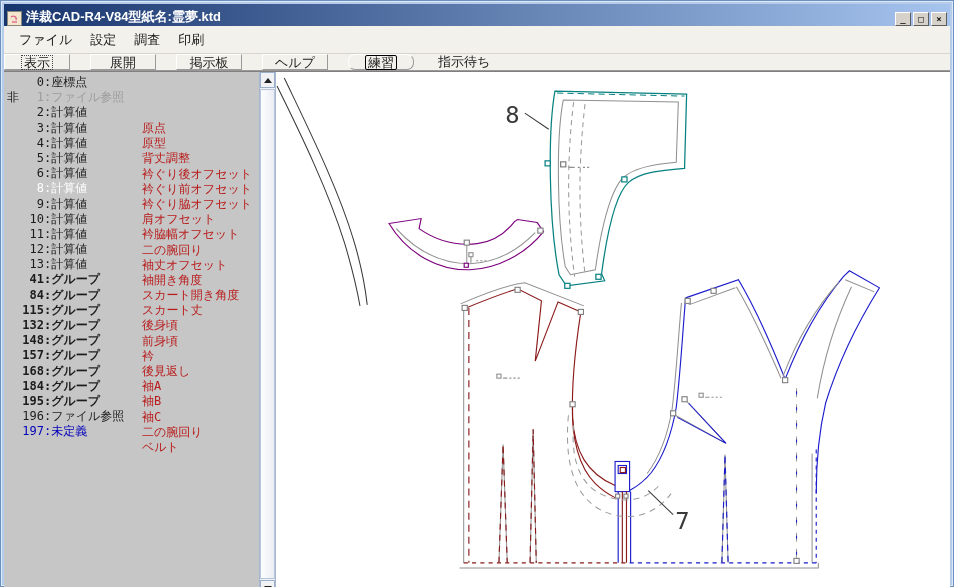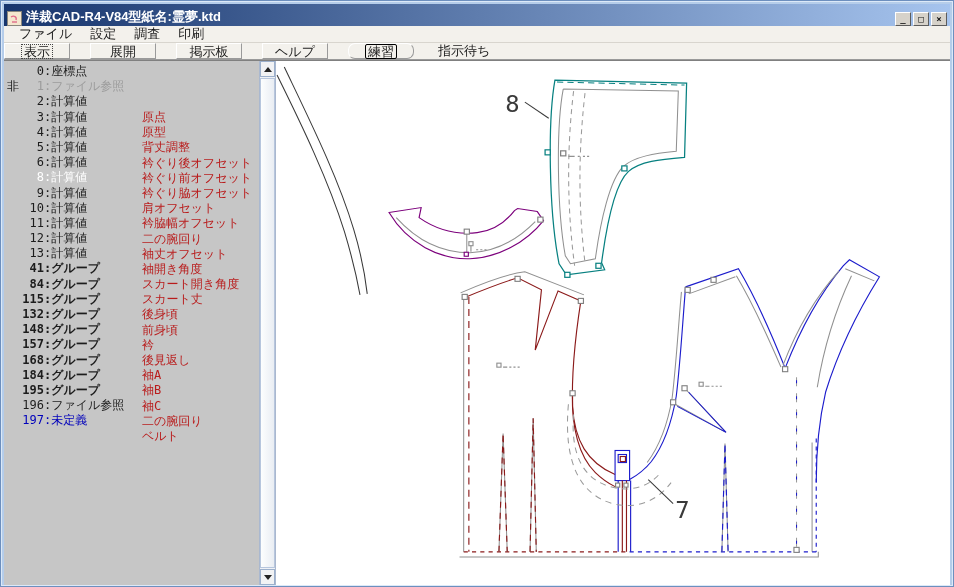--- a/index.html
+++ b/index.html
@@ -24,21 +24,21 @@
   .title-text{ color:#fff; font-size:13px; font-weight:bold; letter-spacing:0; white-space:nowrap; flex:1; }
   .win-btns{ display:flex; gap:2px; }
   .win-btn{
     width:16px; height:14px; background:#d6d2ca; font-size:9px; font-weight:bold; color:#111;
     border:1px solid; border-color:#fff #5c5c5c #5c5c5c #fff;
     display:flex; align-items:center; justify-content:center; line-height:1;
     font-family:"DejaVu Sans Mono", monospace;
   }
 
   
-  .menubar{ height:17px; display:flex; align-items:center; padding-left:6px; border-bottom:1px solid #d8d5ce;}
+  .menubar{ height:28px; display:flex; align-items:center; padding-left:6px; border-bottom:1px solid #d8d5ce;}
   .menu-item{ font-size:13px; color:#1a1a1a; padding:0 9px; }
 
   
   .toolbar{ height:17px; display:flex; align-items:stretch; border-bottom:1px solid #9a9a9a; }
   .tb-btn{
     width:66px; margin-right:20px; font-size:13px; color:#1a1a1a;
     background:#f3f1ec; border:1px solid; border-color:#fff #9a9a9a #9a9a9a #fff;
     display:flex; align-items:center; justify-content:center;
   }
   .tb-btn .lbl{ padding:0 2px; border:1px solid transparent; line-height:13px; }

